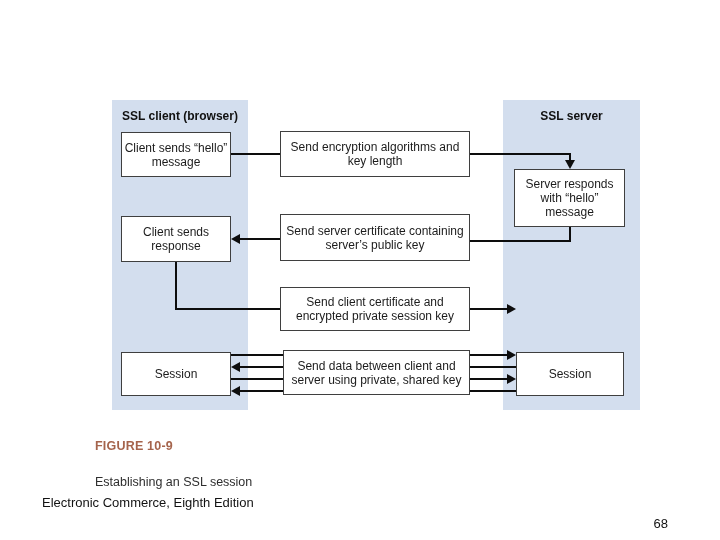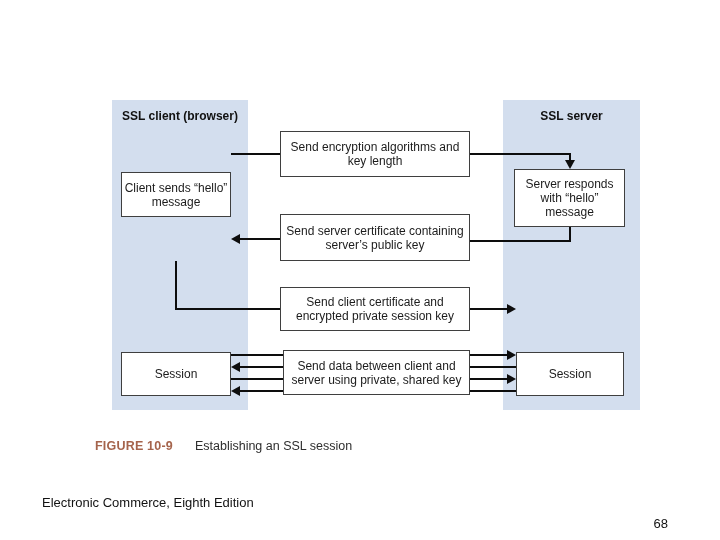--- a/index.html
+++ b/index.html
@@ -16,38 +16,38 @@
   .col-title {
     position:absolute; top:9px; left:0; width:100%;
     text-align:center; font-weight:bold; font-size:12px; color:#111;
   }
   .dbox {
     position:absolute; background:#ffffff; border:1px solid #3f3f3f;
     display:flex; align-items:center; justify-content:center;
     text-align:center; font-size:12px; line-height:14px; color:#1c1c1c;
     padding:2px;
   }
-  .b1  { left:121px; top:132px; width:110px; height:45px;margin-top:40px; }
+  .b1  { left:121px; top:132px; width:110px; height:45px; }
   .b2  { left:280px; top:131px; width:190px; height:46px; }
   .b3  { left:514px; top:169px; width:111px; height:58px; }
   .b4  { left:121px; top:216px; width:110px; height:46px; }
   .b5  { left:280px; top:214px; width:190px; height:47px; }
   .b6  { left:516px; top:261px; width:109px; height:70px; }
   .b7  { left:280px; top:287px; width:190px; height:44px; }
   .b8  { left:121px; top:352px; width:110px; height:44px; }
   .b9  { left:283px; top:350px; width:187px; height:45px; }
   .b10 { left:516px; top:352px; width:108px; height:44px; }
   .ln { position:absolute; background:#0d0d0d; }
   .ah { position:absolute; width:0; height:0; }
   .ah-down  { border-left:5px solid transparent; border-right:5px solid transparent; border-top:9px solid #0d0d0d; }
   .ah-left  { border-top:5px solid transparent; border-bottom:5px solid transparent; border-right:9px solid #0d0d0d; }
   .ah-right { border-top:5px solid transparent; border-bottom:5px solid transparent; border-left:9px solid #0d0d0d; }
   .caption {
     position:absolute; left:95px; top:439px;
-    display:flex; gap:22px; align-items:baseline; font-size:12.5px;
+    display:flex; gap:22px; align-items:baseline; font-size:12.5px;flex-direction:column;
   }
   .caption-label { font-weight:bold; color:#a5644c; letter-spacing:0.2px; }
   .caption-title { color:#2e2e2e; }
   .footer-left {
     position:absolute; left:42px; top:495px; font-size:13px; color:#121212;text-align:center;
   }
   .footer-page {
     position:absolute; right:52px; top:516px; font-size:13px; color:#121212;
   }
 </style>
@@ -90,20 +90,21 @@
   <div class="ln" style="left:470px; top:378px; width:38px; height:2px;"></div>
   <div class="ah ah-right" style="left:507px; top:374px;"></div>
 
   <div class="ln" style="left:239px; top:390px; width:44px; height:2px;"></div>
   <div class="ah ah-left" style="left:231px; top:386px;"></div>
   <div class="ln" style="left:470px; top:390px; width:46px; height:2px;"></div>
 
   <div class="dbox b1">Client sends “hello” message</div>
   <div class="dbox b3">Server responds with “hello” message</div>
   <div class="dbox b2">Send encryption algorithms and key length</div>
+  <div class="dbox b4">Client sends response</div>
   <div class="dbox b5">Send server certificate containing server’s public key</div>
   <div class="dbox b7">Send client certificate and encrypted private session key</div>
   <div class="dbox b8">Session</div>
   <div class="dbox b9">Send data between client and server using private, shared key</div>
   <div class="dbox b10">Session</div>
 
   <div class="caption">
     <span class="caption-label">FIGURE 10-9</span>
     <span class="caption-title">Establishing an SSL session</span>
   </div>

